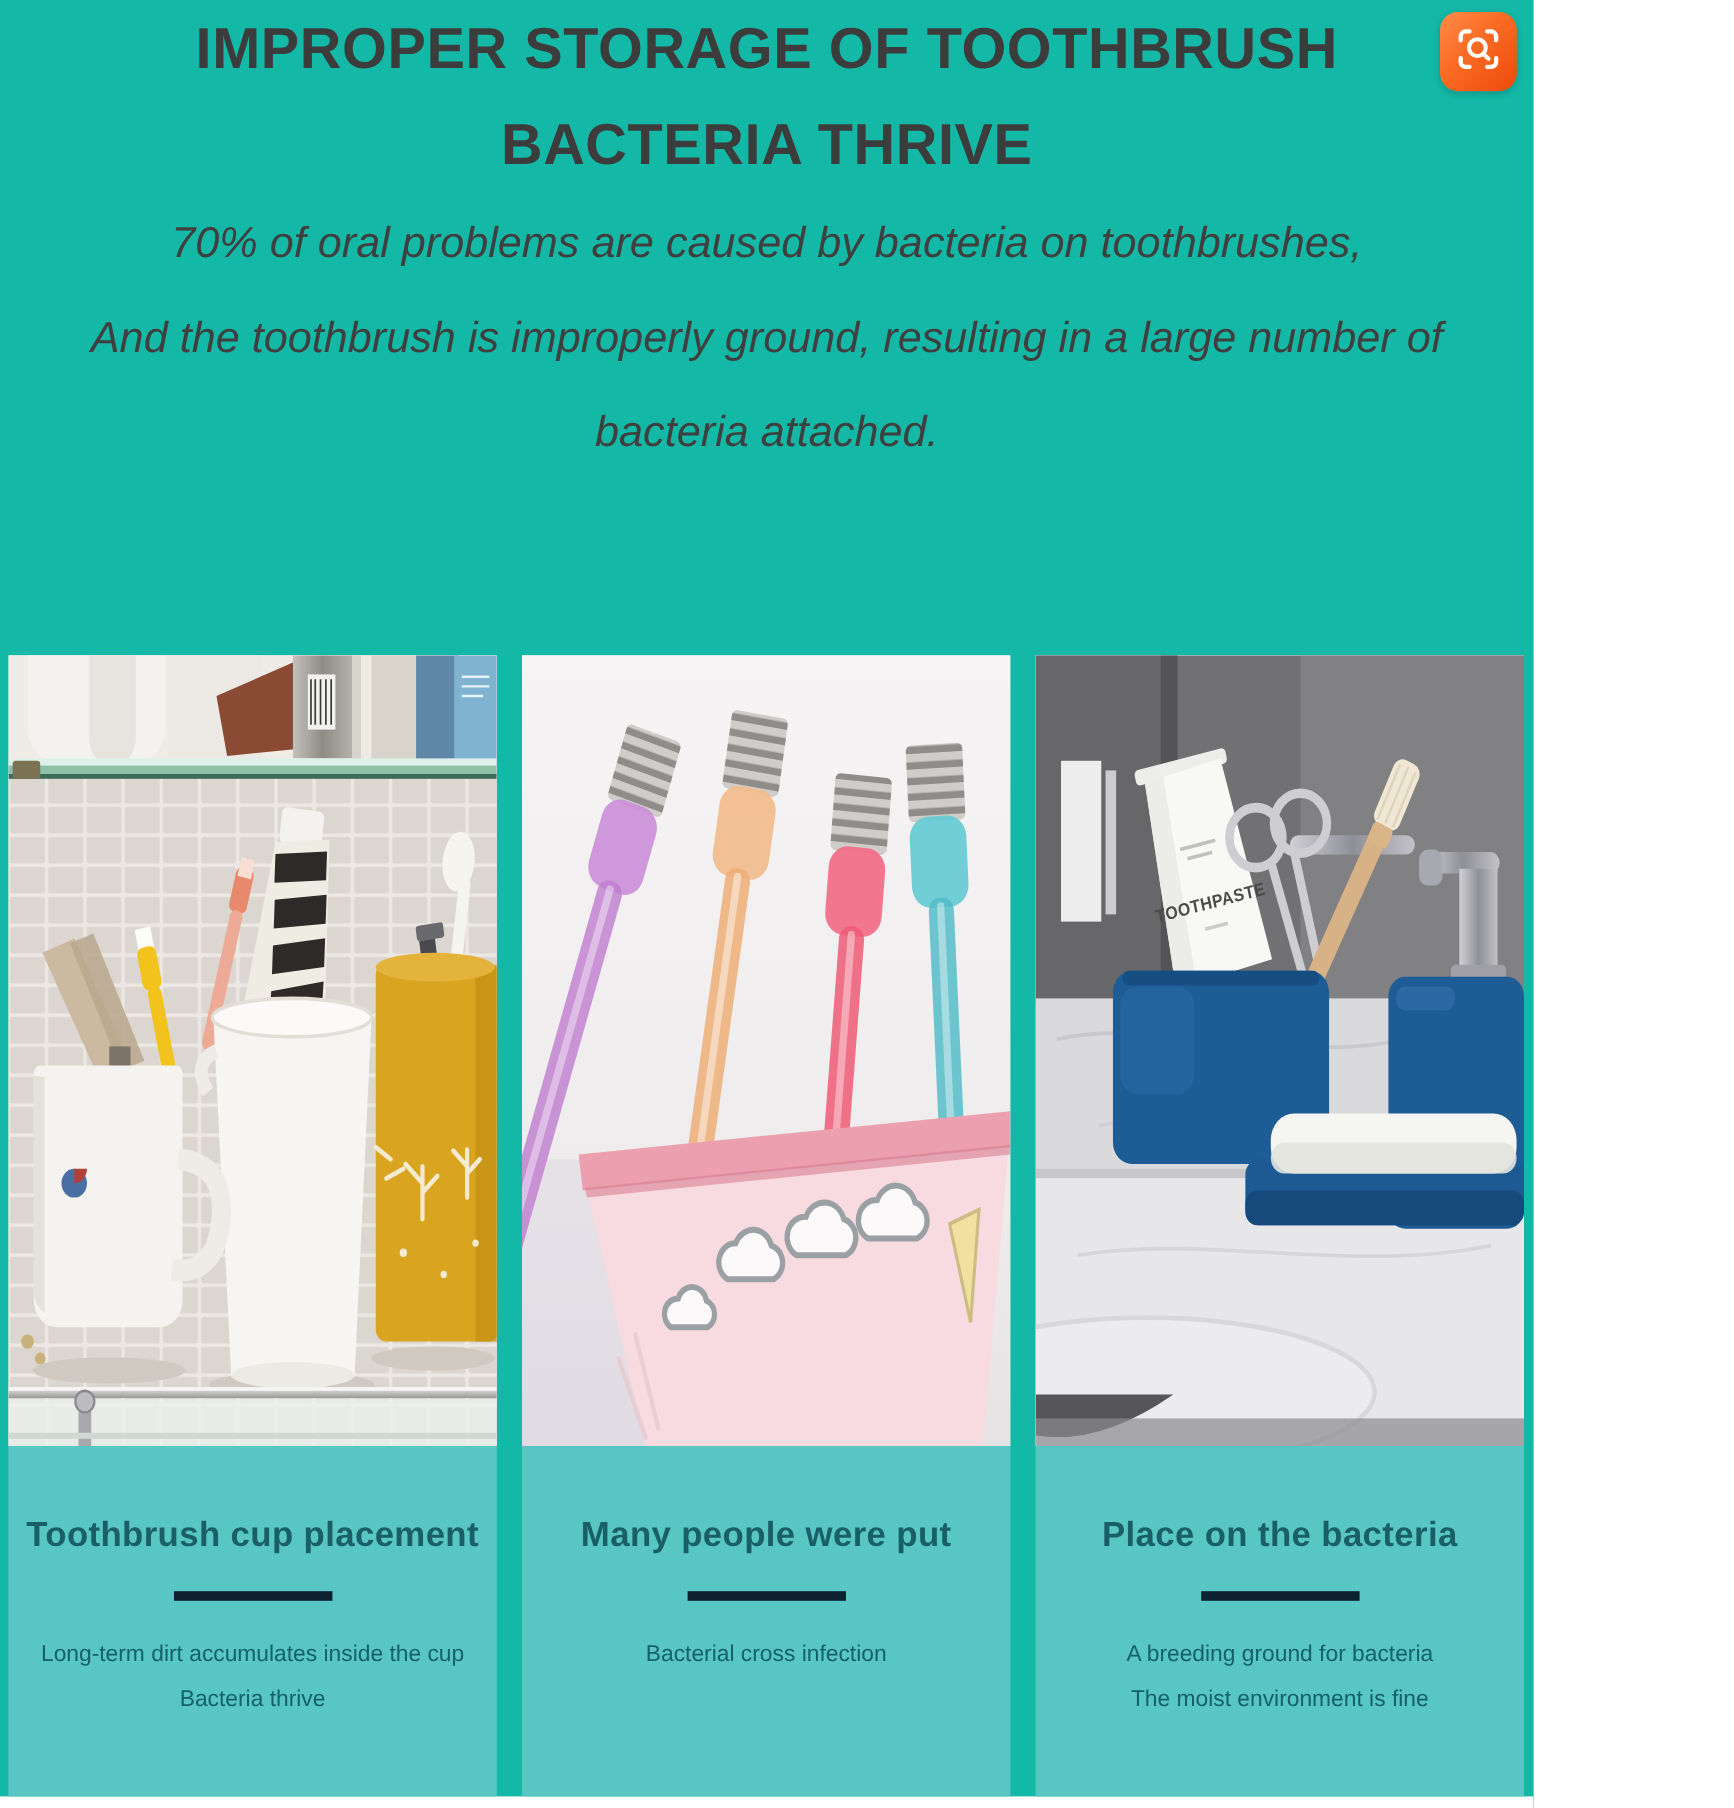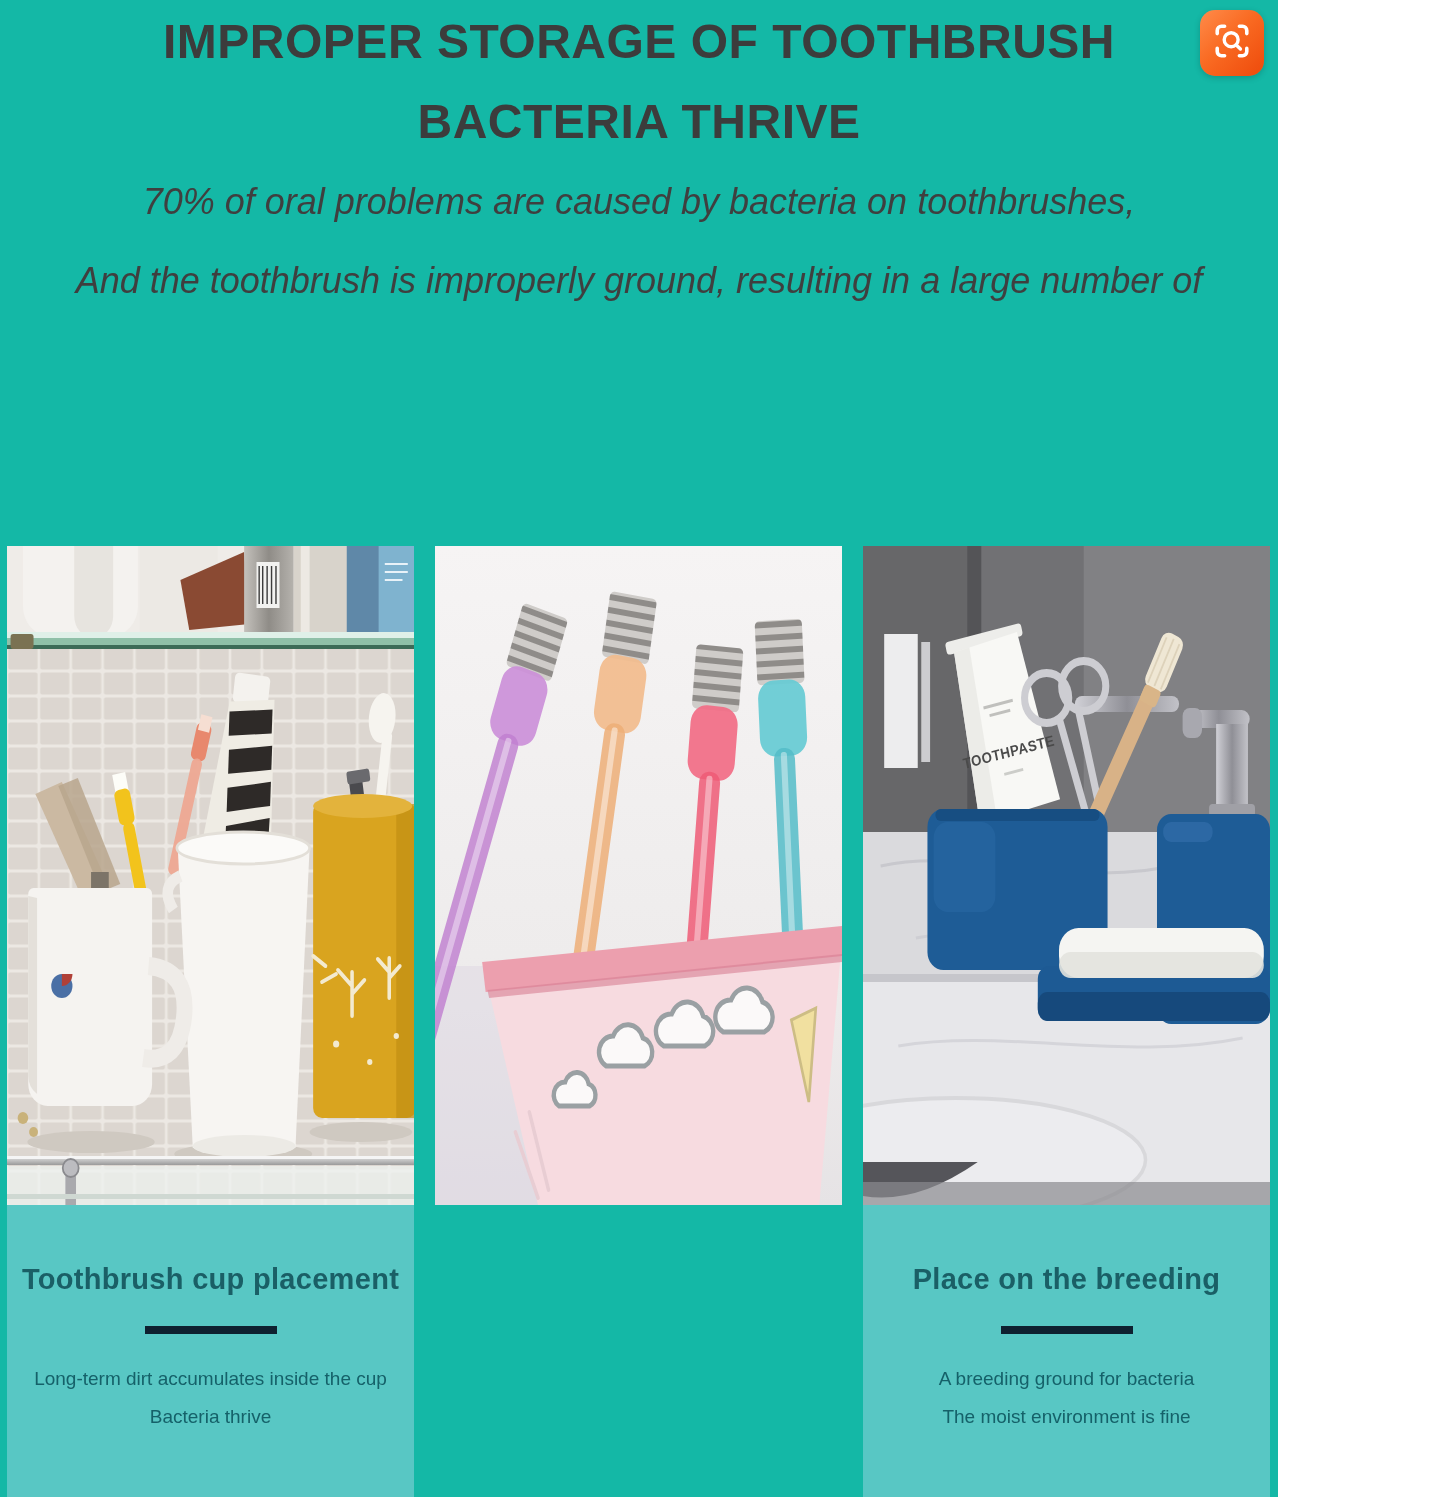--- a/index.html
+++ b/index.html
@@ -35,20 +35,21 @@
 <div class="page">
 
   <div class="header">
     <div class="title">
       <div>IMPROPER STORAGE OF TOOTHBRUSH</div>
       <div>BACTERIA THRIVE</div>
     </div>
     <div class="subtitle">
       <div>70% of oral problems are caused by bacteria on toothbrushes,</div>
       <div>And the toothbrush is improperly ground, resulting in a large number of</div>
+      <div>bacteria attached.</div>
     </div>
 
     <div class="search-btn">
       <span>
         <svg viewBox="0 0 36 36" fill="none">
           <path d="M4 11 V8 a4 4 0 0 1 4-4 h3" stroke="#fff" stroke-width="3.4" stroke-linecap="round"></path>
           <path d="M25 4 h3 a4 4 0 0 1 4 4 v3" stroke="#fff" stroke-width="3.4" stroke-linecap="round"></path>
           <path d="M32 25 v3 a4 4 0 0 1 -4 4 h-3" stroke="#fff" stroke-width="3.4" stroke-linecap="round"></path>
           <path d="M11 32 H8 a4 4 0 0 1 -4-4 v-3" stroke="#fff" stroke-width="3.4" stroke-linecap="round"></path>
           <circle cx="17.2" cy="16.8" r="6.6" stroke="#fff" stroke-width="3.2"></circle>
@@ -250,20 +251,25 @@
               <path d="M142 560 a13 13 0 0 1 7 -24 a14 14 0 0 1 27 2 a12 12 0 0 1 1 22 Z"></path>
             </g>
             <polygon points="408,474 436,462 428,556" fill="#f1e0a0" stroke="#cdbd85" stroke-width="3"></polygon>
             <g stroke="#e8cdd3" stroke-width="4" stroke-linecap="round">
               <line x1="108" y1="566" x2="130" y2="644"></line>
                 <line x1="92" y1="586" x2="118" y2="652"></line>
             </g>
           </g>
         </svg>
       </div>
+      <div class="caption">
+        <div class="cap-title">Many people were put</div>
+        <div class="cap-divider"></div>
+        <div class="cap-line">Bacterial cross infection</div>
+      </div>
     </div>
 
     <div class="card">
       <div class="photo">
         <svg viewBox="0 0 461 659" preserveAspectRatio="none">
           <defs>
             <linearGradient id="chrome" x1="0" y1="0" x2="1" y2="0">
               <stop offset="0" stop-color="#d0d0d6"></stop>
                 <stop offset="0.5" stop-color="#8f8f96"></stop>
                 <stop offset="1" stop-color="#c2c2c8"></stop>
@@ -342,21 +348,21 @@
 
           <g>
             <rect x="198" y="420" width="263" height="55" rx="13" fill="#1d5a94"></rect>
             <rect x="198" y="446" width="263" height="29" rx="11" fill="#16497c"></rect>
             <rect x="222" y="382" width="232" height="50" rx="22" fill="#f5f5f2"></rect>
             <rect x="222" y="406" width="232" height="26" rx="13" fill="#e3e3de" opacity="0.9"></rect>
           </g>
         </svg>
       </div>
       <div class="caption">
-        <div class="cap-title">Place on the breeding</div>
+        <div class="cap-title">Place on the bacteria</div>
         <div class="cap-divider"></div>
         <div class="cap-line">A breeding ground for bacteria</div>
         <div class="cap-line">The moist environment is fine</div>
       </div>
     </div>
 
   </div>
 
   <div class="bottom-strip"></div>
 </div>

